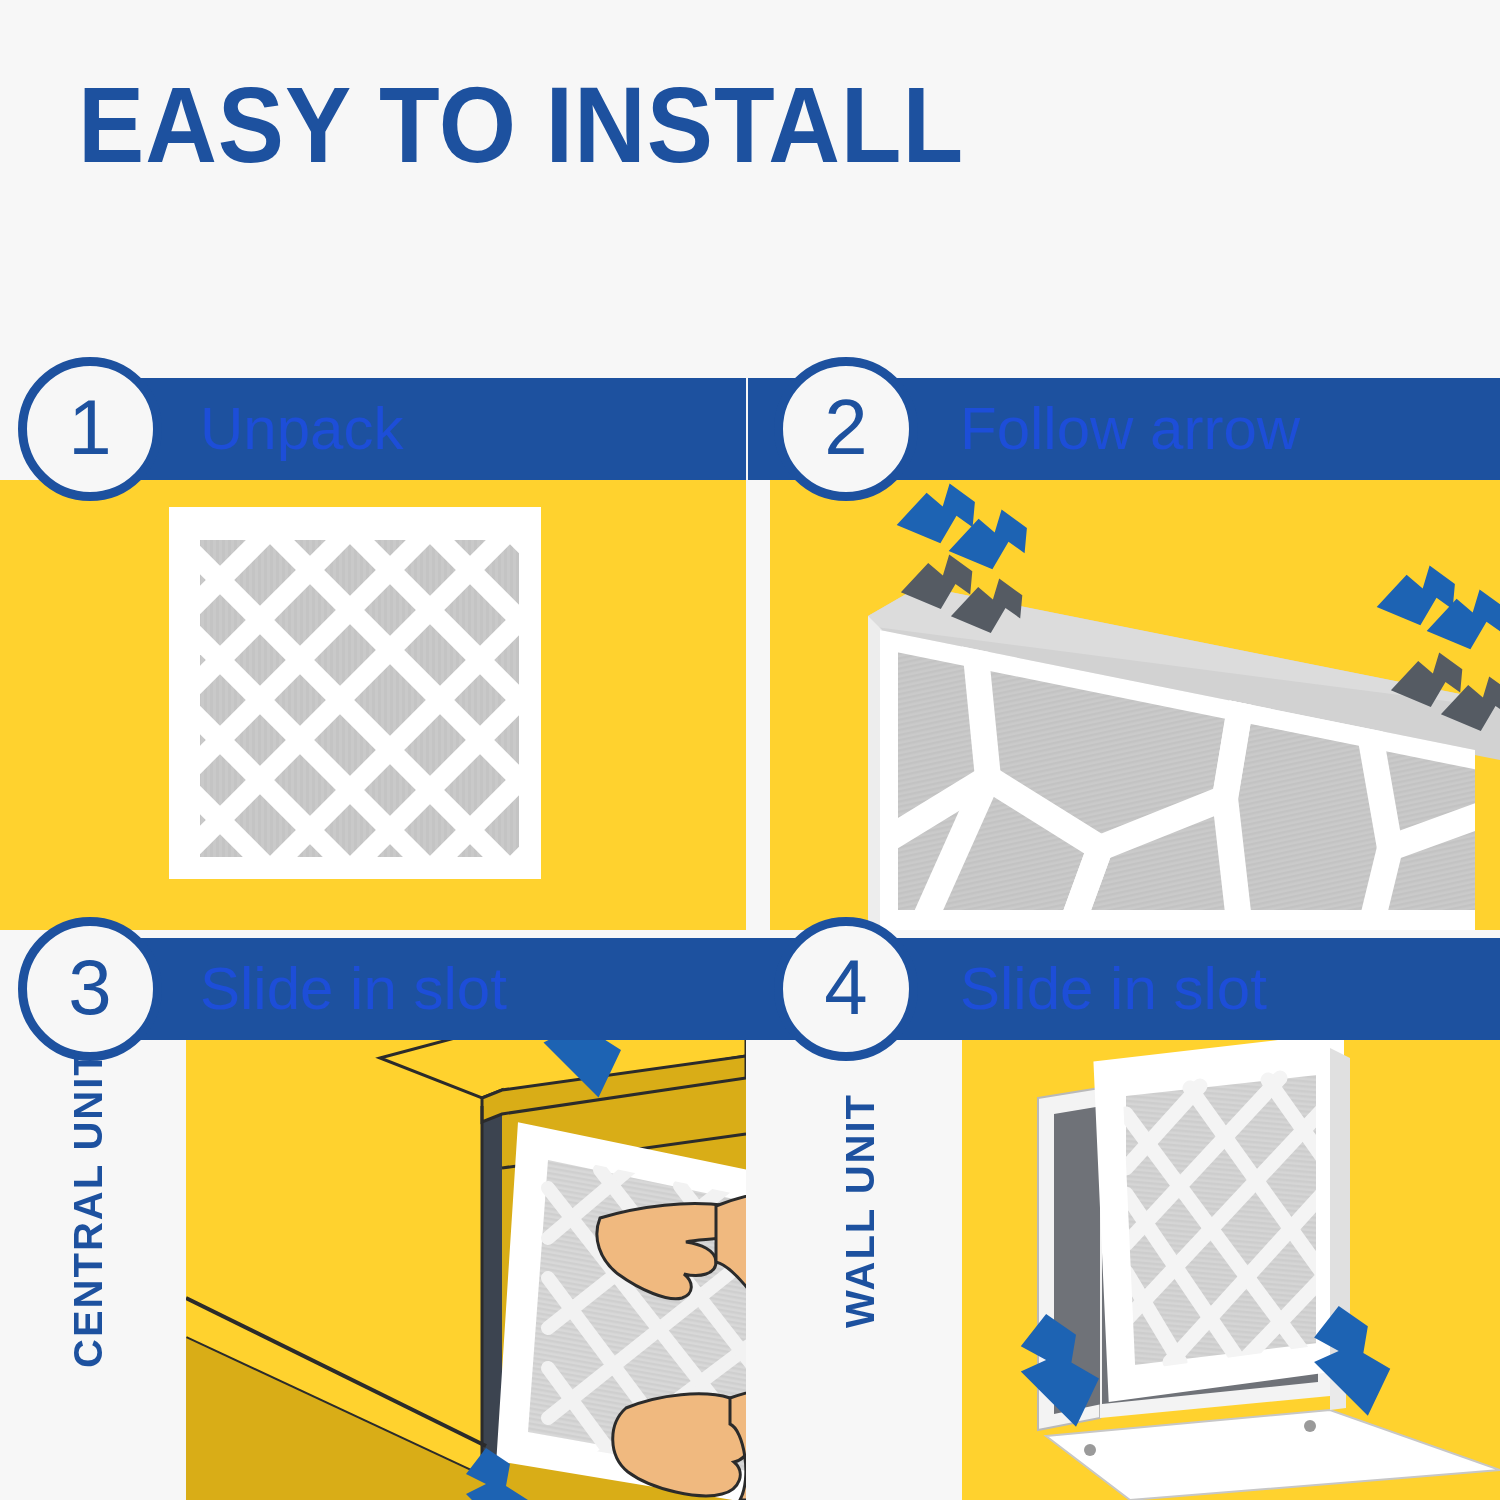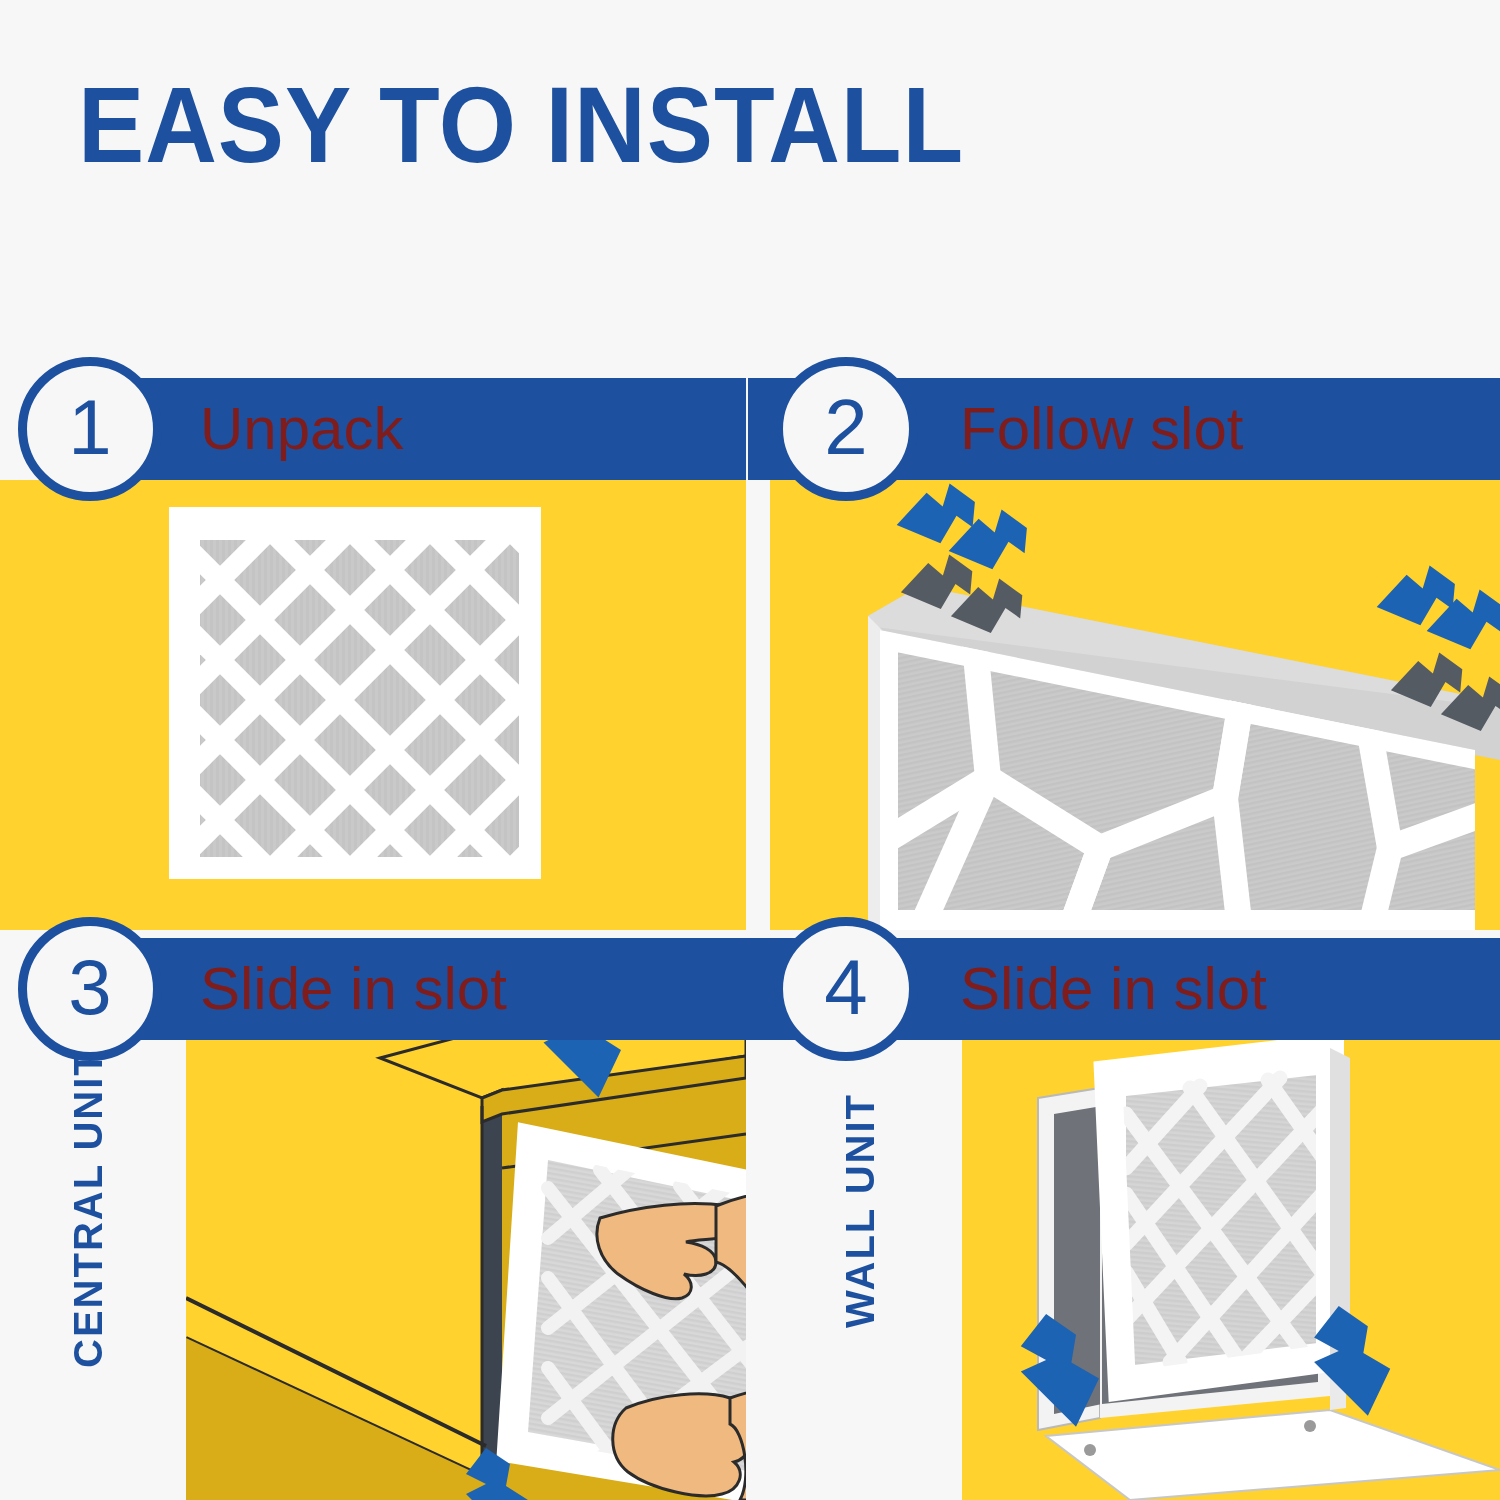--- a/index.html
+++ b/index.html
@@ -35,21 +35,21 @@
   }
 
   .hdr-bar{
     position:absolute;
     height:102px;
     background:#1d519f;
     z-index:3;
   }
   .hdr-label{
     position:absolute;
-    color:#7f1d1d;
+    color:#1d4ed8;
     font-size:60px;
     font-weight:400;
     white-space:nowrap;
     line-height:102px;
     z-index:4;
   }
   .step-circle{
     position:absolute;
     width:144px;height:144px;
     border-radius:50%;
@@ -203,21 +203,21 @@
         <path d="M58,206 L84,178 L98,190 L104,170 L126,186 L124,208 L110,198 L96,222 Z" transform="translate(112,-64) scale(1.15)"></path>
       </g>
 
       <g fill="#1d63b3">
         <path d="M58,206 L84,178 L98,190 L104,170 L126,186 L124,208 L110,198 L96,222 Z" transform="translate(540,-8) scale(1.15)"></path>
         <path d="M58,206 L84,178 L98,190 L104,170 L126,186 L124,208 L110,198 L96,222 Z" transform="translate(590,16) scale(1.15)"></path>
       </g>
     </svg>
 
     <div class="hdr-bar" style="left:-22px;top:0;width:752px;"></div>
-    <div class="hdr-label" style="left:190px;top:0;">Follow slot</div>
+    <div class="hdr-label" style="left:190px;top:0;">Follow arrow</div>
     <div class="step-circle" style="left:4px;top:-21px;">
       <span>2</span>
     </div>
   </div>
 
   <div class="panel" id="panel3">
     <div class="yellow-bg" style="top:102px;left:186px;"></div>
 
     <svg class="illus" viewBox="0 0 746 562" style="left:0;top:0;">
       <defs>

